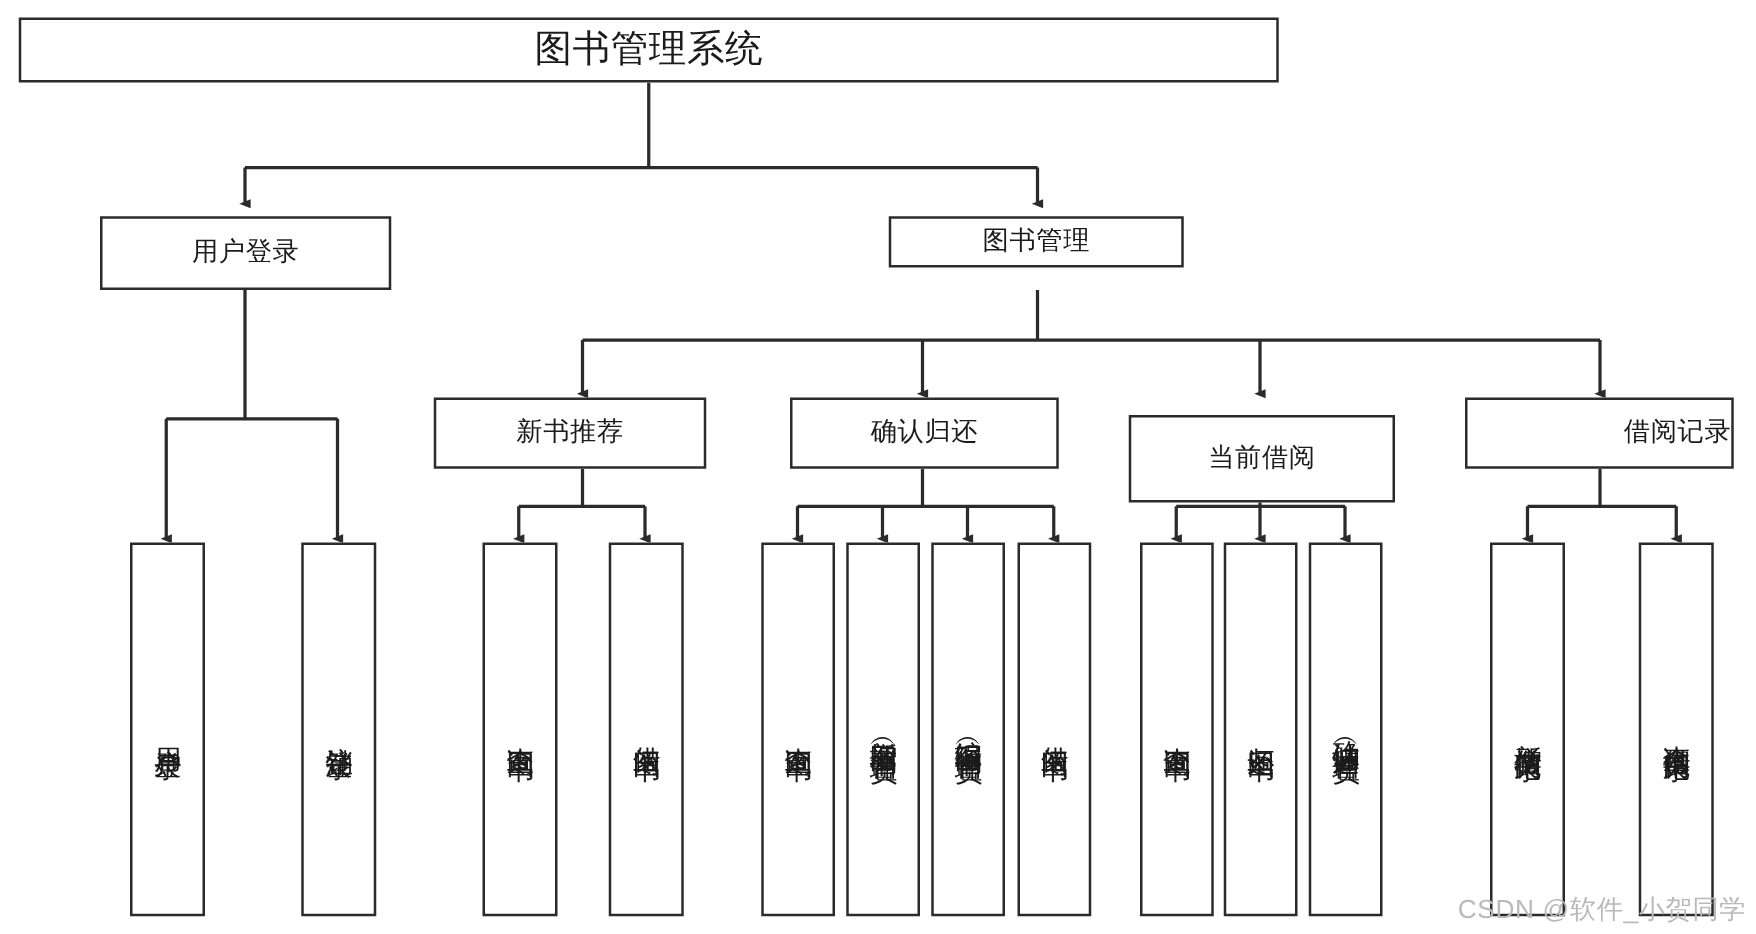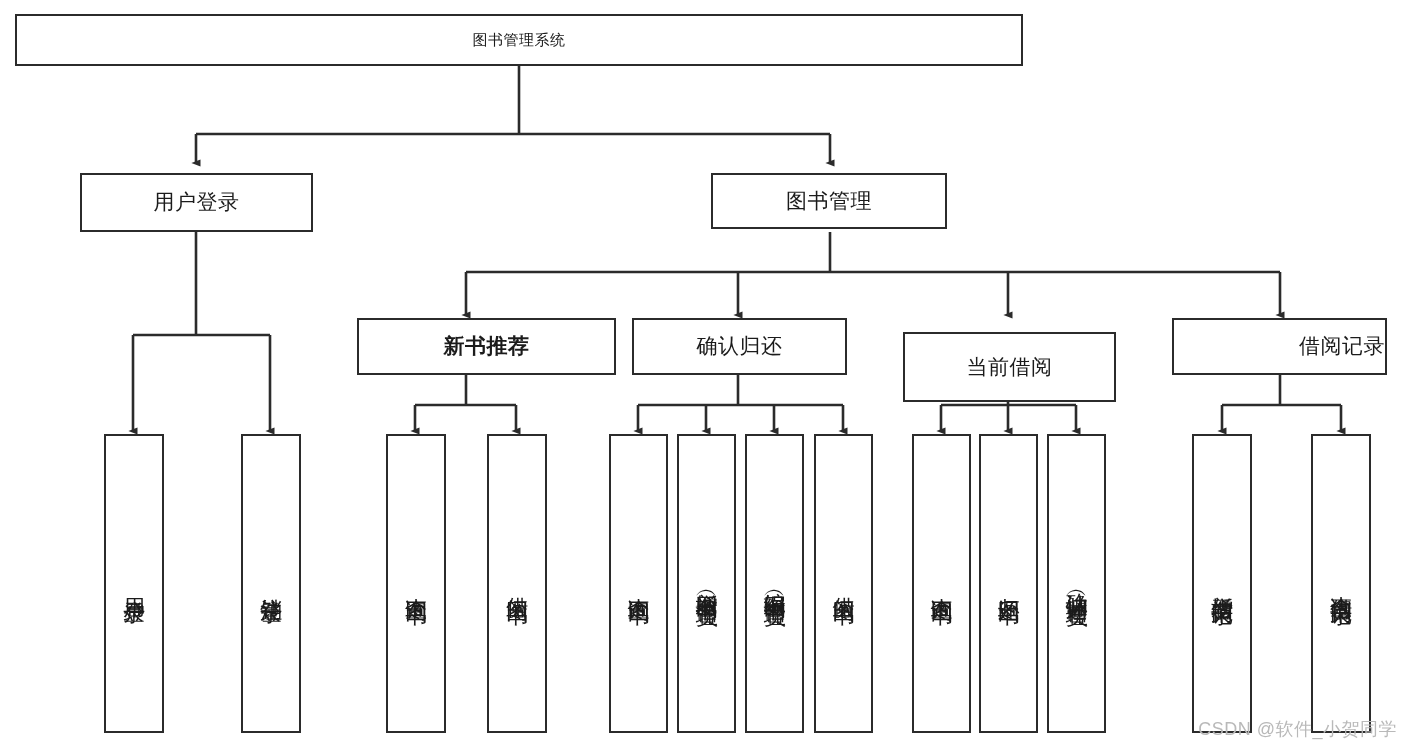--- a/index.html
+++ b/index.html
@@ -36,40 +36,40 @@
     justify-content: center;
     z-index: 2;
   }
   .node .label {
     font-size: 21px;
     line-height: 1.15;
     letter-spacing: 0.5px;
     color: #1b1b1b;
     white-space: nowrap;
   }
-  .node.root .label { font-size: 15px; }
+  .node.root .label { font-size: 30px; }
   .node.leaf {
     align-items: center;
     justify-content: center;
   }
   .node.leaf .label {
     writing-mode: vertical-rl;
     text-orientation: upright;
     font-size: 22px;
     line-height: 1.12;
     letter-spacing: 2px;
     white-space: normal;
     text-align: center;
     max-height: 100%;
   }
   .watermark {
     position: absolute;
     right: 8px;
     bottom: 6px;
-    font-size: 18px;
+    font-size: 21px;
     color: #b9b9b9;
     letter-spacing: 0.5px;
     z-index: 5;
     white-space: nowrap;
   }
 </style>
 </head>
 <body>
 
 <div id="canvas">
@@ -124,25 +124,25 @@
     </g>
   </svg>
 
   <div class="node root" style="left:15px; top:14px; width:1008px; height:52px;">
     <span class="label">图书管理系统</span>
   </div>
 
   <div class="node" style="left:80px; top:173px; width:233px; height:59px;">
     <span class="label">用户登录</span>
   </div>
-  <div class="node" style="left:711px; top:173px; width:236px; height:56px;">
+  <div class="node" style="left:711px; top:173px; width:236px; height:41px;">
     <span class="label">图书管理</span>
   </div>
 
-  <div class="node" style="left:357px; top:318px; width:259px; height:57px;font-weight:bold;">
+  <div class="node" style="left:347px; top:318px; width:218px; height:57px;">
     <span class="label">新书推荐</span>
   </div>
   <div class="node" style="left:632px; top:318px; width:215px; height:57px;">
     <span class="label">确认归还</span>
   </div>
   <div class="node" style="left:903px; top:332px; width:213px; height:70px;">
     <span class="label">当前借阅</span>
   </div>
   <div class="node" style="left:1172px; top:318px; width:215px; height:57px;justify-content:flex-end;">
     <span class="label">借阅记录</span>

